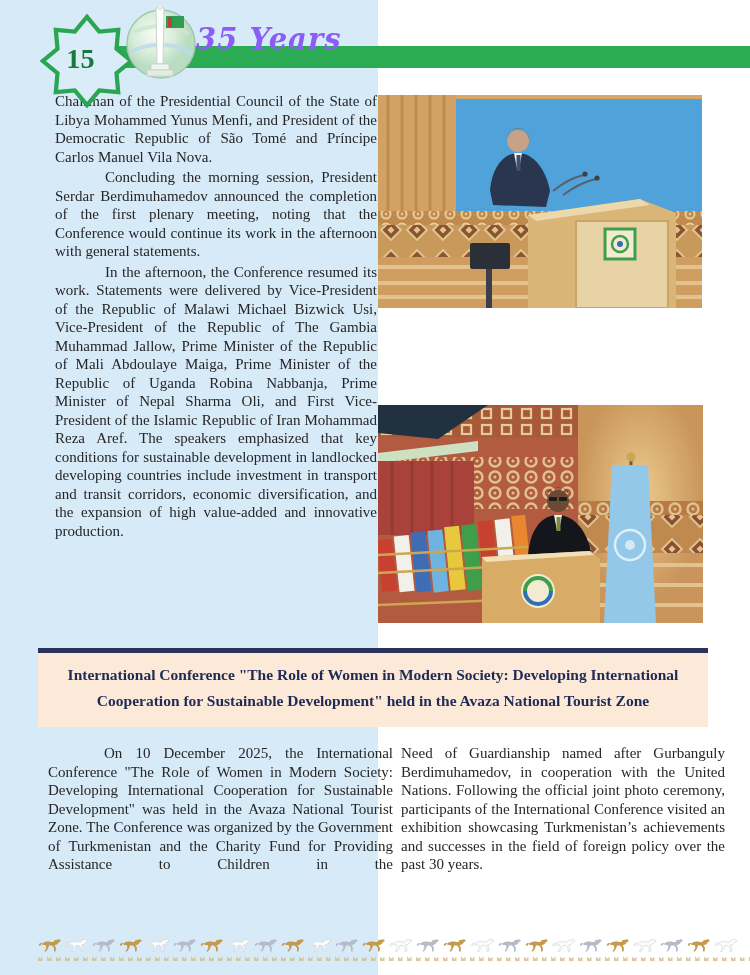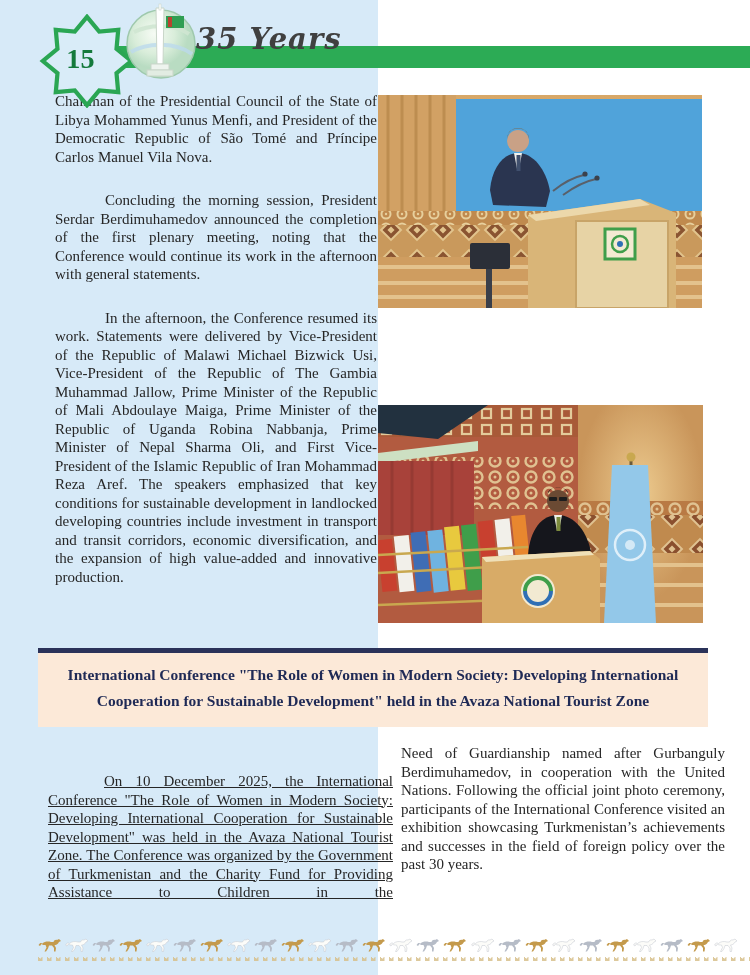--- a/index.html
+++ b/index.html
@@ -9,42 +9,42 @@
 
   
   #blue-panel{left:0;top:0;width:378px;height:975px;background:#d7eaf8;}
 
   
   #green-band{left:118px;top:46px;width:632px;height:22px;background:#2cab55;z-index:2;}
   #page-star{left:38px;top:14px;width:98px;height:94px;z-index:3;}
   #page-star text{font-family:"Liberation Serif",serif;font-weight:bold;fill:#157a3c;font-size:30px;}
   #logo{left:118px;top:2px;width:86px;height:86px;z-index:3;}
   #anniv{left:196px;top:22px;z-index:3;font-family:"DejaVu Serif",serif;font-style:italic;
-         font-weight:bold;font-size:29px;color:#404040;letter-spacing:1px;}
+         font-weight:bold;font-size:29px;color:#8b5cf6;letter-spacing:1px;}
 
   
   .bodytext{font-size:15px;line-height:18.5px;color:#262626;text-align:justify;}
   #col-top{left:55px;top:92px;width:322px;}
   #col-top p{margin:0;}
-  #col-top p + p{margin-top:25px;}
+  #col-top p + p{margin-top:2px;}
   .indent{text-indent:50px;}
   .indent2{text-indent:56px;}
 
   
   .photo{background:#c89355;overflow:hidden;}
   #photo1{left:378px;top:95px;width:324px;height:213px;}
   #photo2{left:378px;top:405px;width:325px;height:218px;}
 
   
   #head-band{left:38px;top:648px;width:670px;background:#fce9d8;border-top:5px solid #2a3259;
              padding:9px 14px 13px 14px;box-sizing:border-box;}
   #head-band .title{font-size:15.5px;font-weight:bold;color:#1f2a56;text-align:center;line-height:26px;}
 
   
-  #col-bl{left:48px;top:772px;width:345px;text-align-last:justify;text-decoration:underline;}
+  #col-bl{left:48px;top:744px;width:345px;text-align-last:justify;}
   #col-br{left:401px;top:744px;width:324px;}
   #col-bl p,#col-br p{margin:0;}
 
   
   #horse-row{left:38px;top:934px;width:700px;height:19px;display:flex;
              justify-content:space-between;align-items:flex-end;z-index:2;}
   .horse{width:24px;height:15px;flex:0 0 auto;}
   #tri-band{left:38px;top:952px;width:712px;height:9px;
             background-image:linear-gradient(45deg,#d8c08b 50%,transparent 50%),
                              linear-gradient(-45deg,#d8c08b 50%,transparent 50%);

